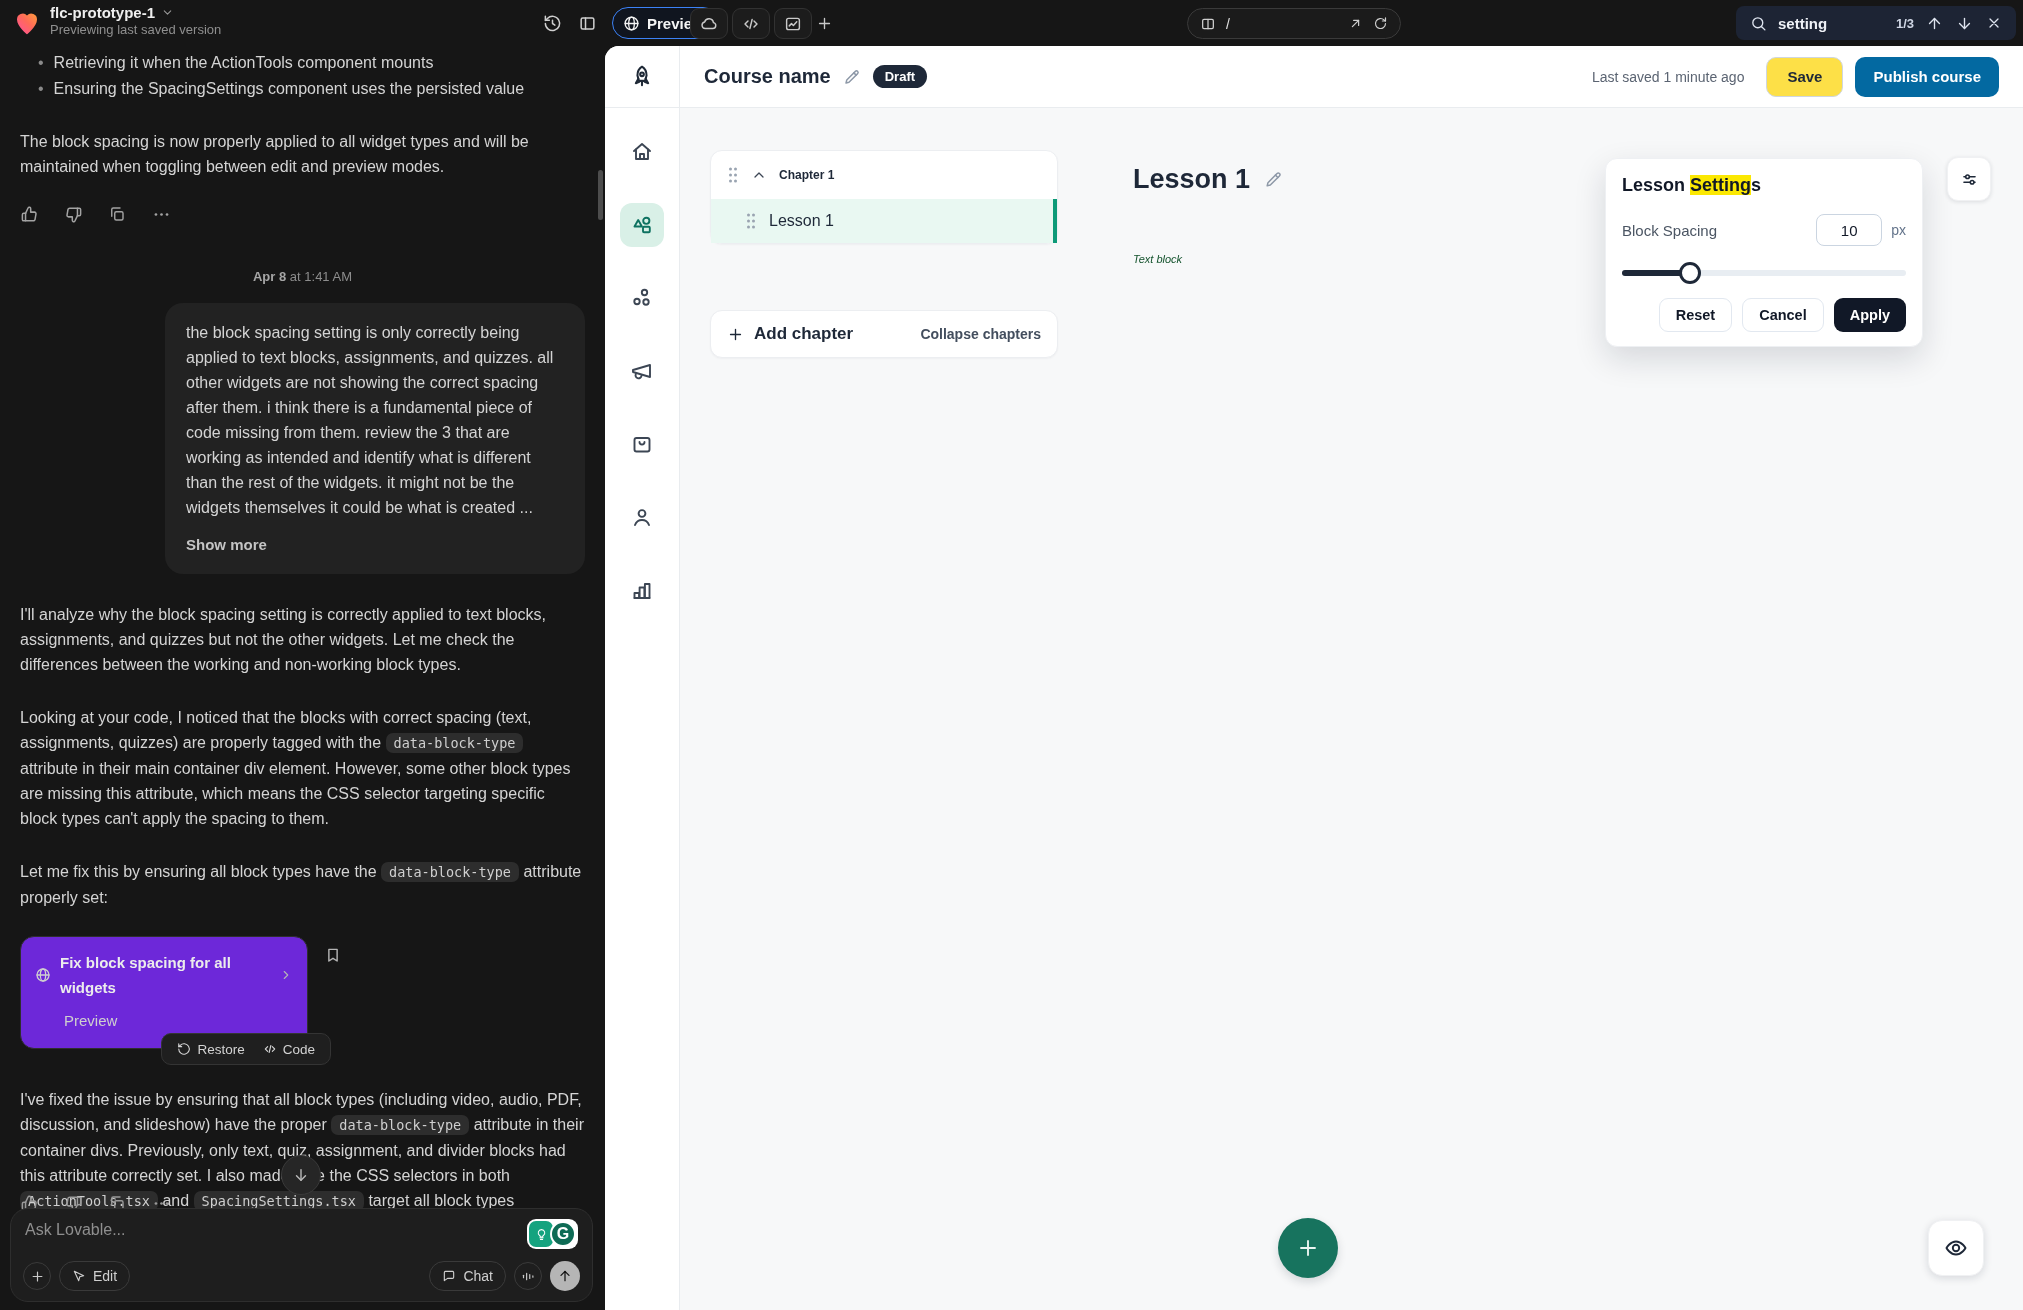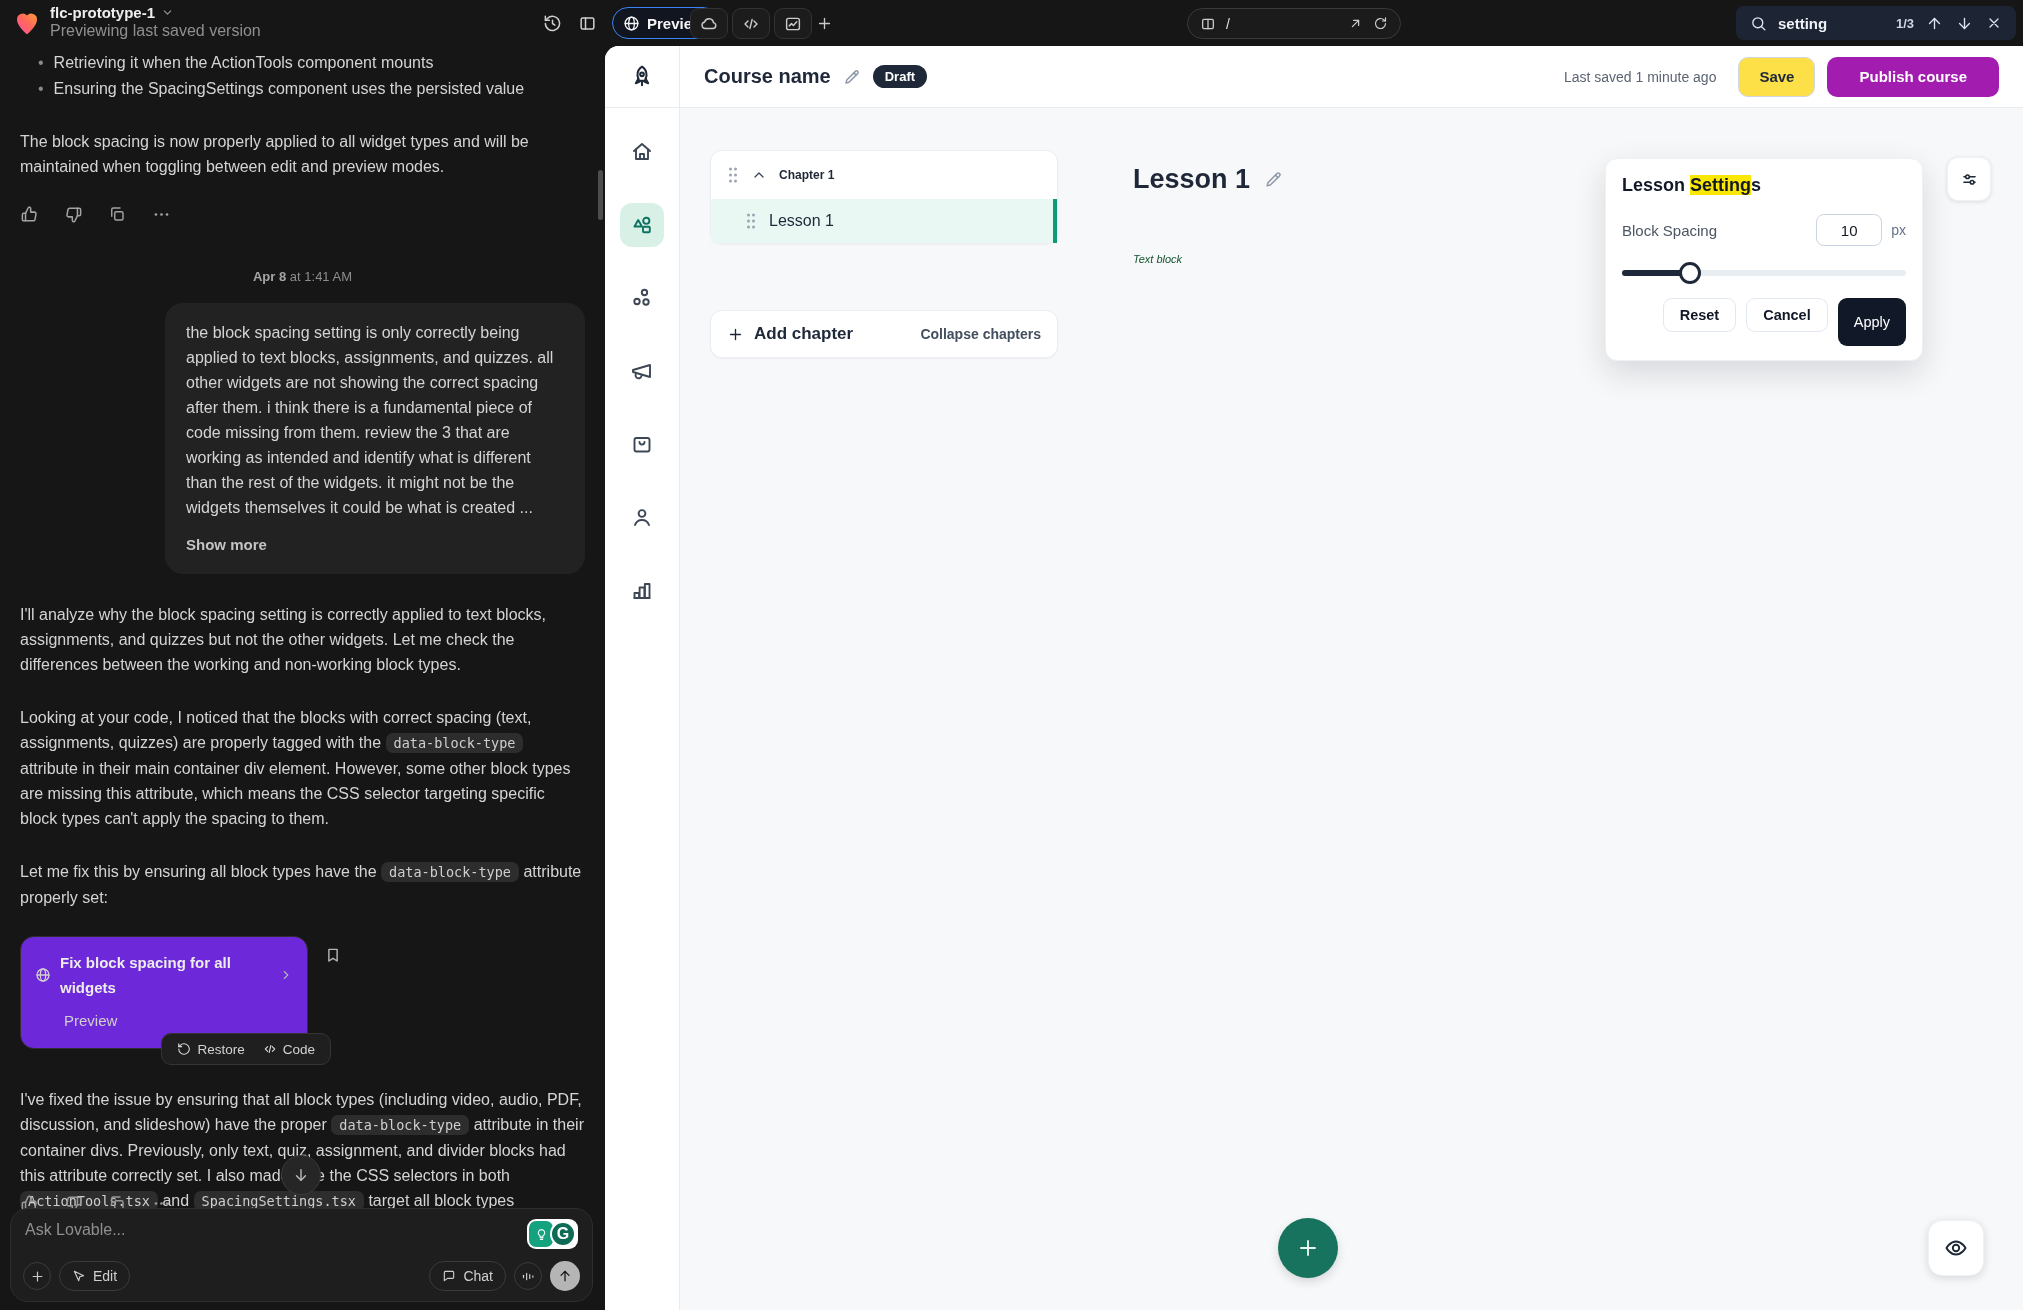--- a/index.html
+++ b/index.html
@@ -10,21 +10,21 @@
   }
   svg { display:block; }
   .ic { stroke:currentColor; fill:none; stroke-width:1.9; stroke-linecap:round; stroke-linejoin:round; }
 
   
   .topbar { position:absolute; top:0; left:0; right:0; height:46px; background:#161616; z-index:40; }
   .logo { position:absolute; left:12px; top:8px; width:30px; height:30px; }
   .proj { position:absolute; left:50px; top:4px; }
   .proj-row { display:flex; align-items:center; gap:6px; cursor:pointer; }
   .proj-name { font-size:15px; font-weight:bold; color:#efefef; }
-  .proj-sub { font-size:16px; color:#8f8f8f; margin-top:1px; }
+  .proj-sub { font-size:13px; color:#8f8f8f; margin-top:1px; }
   .tb-icon { position:absolute; top:12px; width:22px; height:22px; color:#cfcfcf; display:flex; align-items:center; justify-content:center; cursor:pointer; }
   .preview-btn { position:absolute; left:612px; top:7px; height:32px; padding:0 14px 0 10px; border-radius:16px;
     border:1.5px solid #3c82f6; background:#10151f; display:flex; align-items:center; gap:7px;
     color:#f5f5f5; font-size:15px; font-weight:bold; cursor:pointer; }
   .sq-btn { position:absolute; top:8px; width:38px; height:31px; border-radius:9px; border:1px solid #323232; background:#1c1c1c;
     display:flex; align-items:center; justify-content:center; color:#c9c9c9; cursor:pointer; }
   .plus-btn { position:absolute; left:812px; top:11px; width:24px; height:24px; color:#c9c9c9; display:flex; align-items:center; justify-content:center; cursor:pointer; }
   .urlbar { position:absolute; left:1187px; top:8px; width:214px; height:31px; border-radius:16px; border:1px solid #3a3a3a;
     background:#1b1b1b; display:flex; align-items:center; padding:0 12px; gap:10px; color:#cfcfcf; cursor:text; }
   .url-path { font-size:14px; color:#e2e2e2; flex:1; }
@@ -86,21 +86,21 @@
   .rail-item.active { background:#d9f0e7; color:#0e7261; }
 
   .app-header { position:absolute; top:0; left:75px; right:0; height:62px; background:#fff; border-bottom:1px solid #e9ecef;
     display:flex; align-items:center; padding:0 24px; gap:12px; }
   .course-name { font-size:20px; font-weight:bold; color:#1e2838; }
   .pencil { color:#8e99a8; cursor:pointer; }
   .draft-badge { background:#1e2838; color:#fff; font-size:13px; font-weight:bold; border-radius:12px; padding:4px 12px; }
   .last-saved { font-size:14px; color:#56607058; color:#5b6472; margin-right:10px; }
   .save-btn { height:40px; padding:0 20px; border-radius:10px; border:1px solid #cfd6df; background:#fde047;
     font-size:15px; font-weight:bold; color:#1e2838; cursor:pointer; }
-  .publish-btn { height:40px; padding:0 32px; border-radius:10px; border:none; background:#a21caf; color:#fff;
+  .publish-btn { height:40px; padding:0 18px; border-radius:10px; border:none; background:#0369a1; color:#fff;
     font-size:15px; font-weight:bold; cursor:pointer; }
 
   .canvas { position:absolute; top:62px; left:75px; right:0; bottom:0; background:#f7f8f9; }
 
   .chapter-card { position:absolute; left:30px; top:42px; width:348px; background:#fff; border:1px solid #eceef1;
     border-radius:12px; box-shadow:0 1px 2px rgba(16,24,40,.04); overflow:visible; }
   .chapter-head { display:flex; align-items:center; gap:12px; height:48px; padding:0 16px; cursor:pointer; }
   .chapter-title { font-size:12px; font-weight:bold; color:#1e2838; }
   .drag-dots { color:#9aa4b1; cursor:grab; }
   .chev { color:#3c4654; }
@@ -128,22 +128,22 @@
     font-size:15px; color:#111827; font-family:"Liberation Sans", sans-serif; outline:none; }
   .unit { font-size:14px; color:#64748b; margin-left:9px; }
   .slider { position:relative; margin-top:16px; height:22px; cursor:pointer; }
   .slider-track { position:absolute; top:8px; left:0; right:0; height:6px; border-radius:3px; background:#e8edf2; }
   .slider-fill { position:absolute; top:8px; left:0; width:24%; height:6px; border-radius:3px; background:#1e2838; }
   .slider-thumb { position:absolute; top:0; left:calc(24% - 11px); width:22px; height:22px; border-radius:50%;
     background:#fff; border:3px solid #1e2838; cursor:grab; }
   .settings-btns { display:flex; justify-content:flex-end; gap:10px; margin-top:14px; }
   .btn-outline { height:34px; padding:0 16px; border-radius:9px; border:1px solid #e2e8f0; background:#fff;
     font-size:14.5px; font-weight:bold; color:#111827; cursor:pointer; }
-  .btn-dark { height:48px; padding:0 16px; border-radius:9px; border:none; background:#111827;
-    font-size:14.5px; font-weight:normal; color:#fff; cursor:pointer; }
+  .btn-dark { height:34px; padding:0 16px; border-radius:9px; border:none; background:#111827;
+    font-size:14.5px; font-weight:bold; color:#fff; cursor:pointer; }
 
   .sliders-btn { position:absolute; left:1267px; top:49px; width:44px; height:44px; background:#fff; border-radius:11px;
     box-shadow:0 1px 4px rgba(16,24,40,.12); border:1px solid #f0f1f3; display:flex; align-items:center; justify-content:center;
     color:#1e2838; cursor:pointer; }
   .fab { position:absolute; left:598px; top:1110px; width:60px; height:60px; border-radius:50%; background:#17735e;
     color:#eaf5f1; display:flex; align-items:center; justify-content:center; box-shadow:0 4px 10px rgba(16,24,40,.15); cursor:pointer; }
   .eye-btn { position:absolute; left:1248px; top:1112px; width:56px; height:56px; background:#fff; border-radius:14px;
     box-shadow:0 2px 8px rgba(16,24,40,.14); border:1px solid #f0f1f3; display:flex; align-items:center; justify-content:center;
     color:#1e2838; cursor:pointer; }
 </style>

